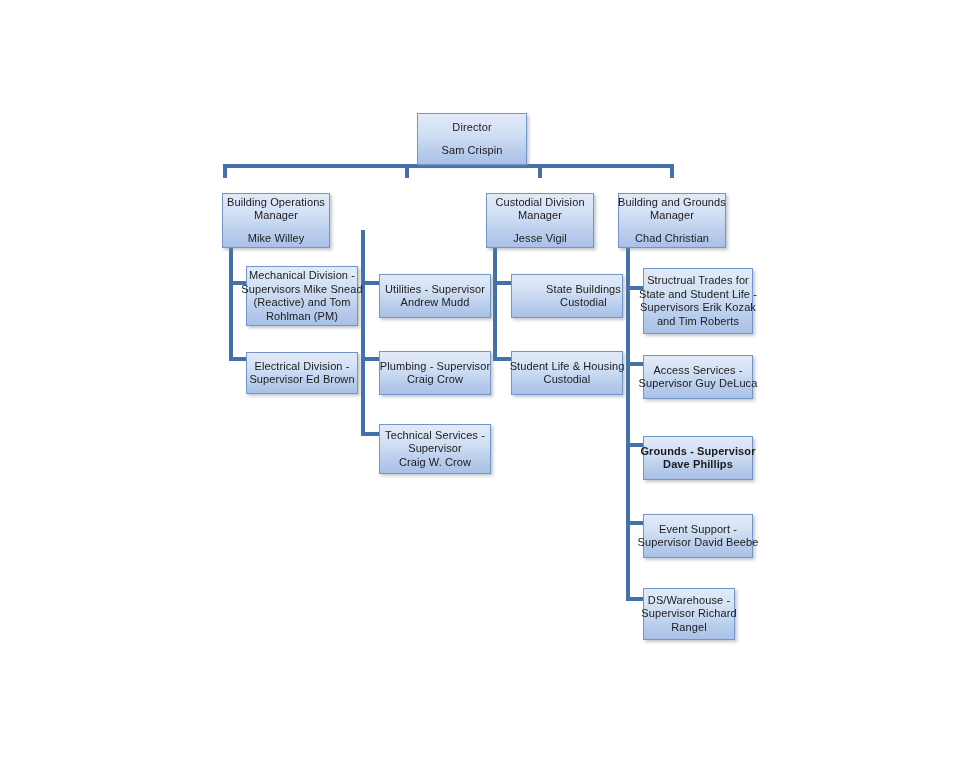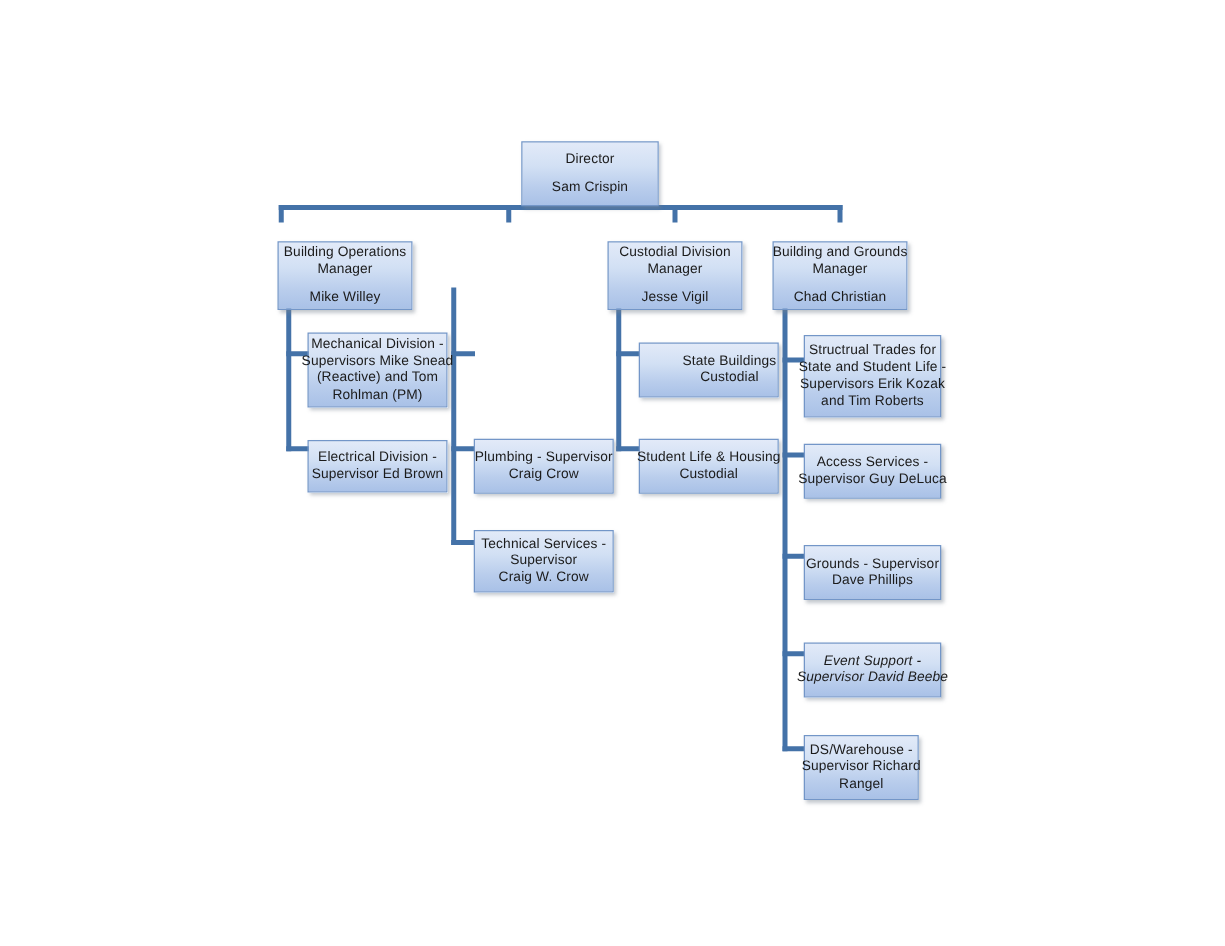--- a/index.html
+++ b/index.html
@@ -112,20 +112,24 @@
     <span class="line">Supervisors Mike Snead</span>
     <span class="line">(Reactive) and Tom</span>
     <span class="line">Rohlman (PM)</span>
   </div>
 
   <div class="node" style="left:246px; top:337px; width:112px; height:42px;">
     <span class="line">Electrical Division -</span>
     <span class="line">Supervisor Ed Brown</span>
   </div>
 
+  <div class="node" style="left:379px; top:259px; width:112px; height:44px;">
+    <span class="line">Utilities - Supervisor</span>
+    <span class="line">Andrew Mudd</span>
+  </div>
 
   <div class="node" style="left:379px; top:336px; width:112px; height:44px;">
     <span class="line">Plumbing - Supervisor</span>
     <span class="line">Craig Crow</span>
   </div>
 
   <div class="node" style="left:379px; top:409px; width:112px; height:50px;">
     <span class="line">Technical Services -</span>
     <span class="line">Supervisor</span>
     <span class="line">Craig W. Crow</span>
@@ -146,26 +150,26 @@
     <span class="line">State and Student Life -</span>
     <span class="line">Supervisors Erik Kozak</span>
     <span class="line">and Tim Roberts</span>
   </div>
 
   <div class="node" style="left:643px; top:340px; width:110px; height:44px;">
     <span class="line">Access Services -</span>
     <span class="line">Supervisor Guy DeLuca</span>
   </div>
 
-  <div class="node" style="left:643px; top:421px; width:110px; height:44px;">
+  <div class="node" style="left:643px; top:421px; width:110px; height:44px;font-weight:bold;">
     <span class="line">Grounds - Supervisor</span>
     <span class="line">Dave Phillips</span>
   </div>
 
-  <div class="node" style="left:643px; top:499px; width:110px; height:44px;font-style:italic;">
+  <div class="node" style="left:643px; top:499px; width:110px; height:44px;">
     <span class="line">Event Support -</span>
     <span class="line">Supervisor David Beebe</span>
   </div>
 
   <div class="node" style="left:643px; top:573px; width:92px; height:52px;">
     <span class="line">DS/Warehouse -</span>
     <span class="line">Supervisor Richard</span>
     <span class="line">Rangel</span>
   </div>
 

